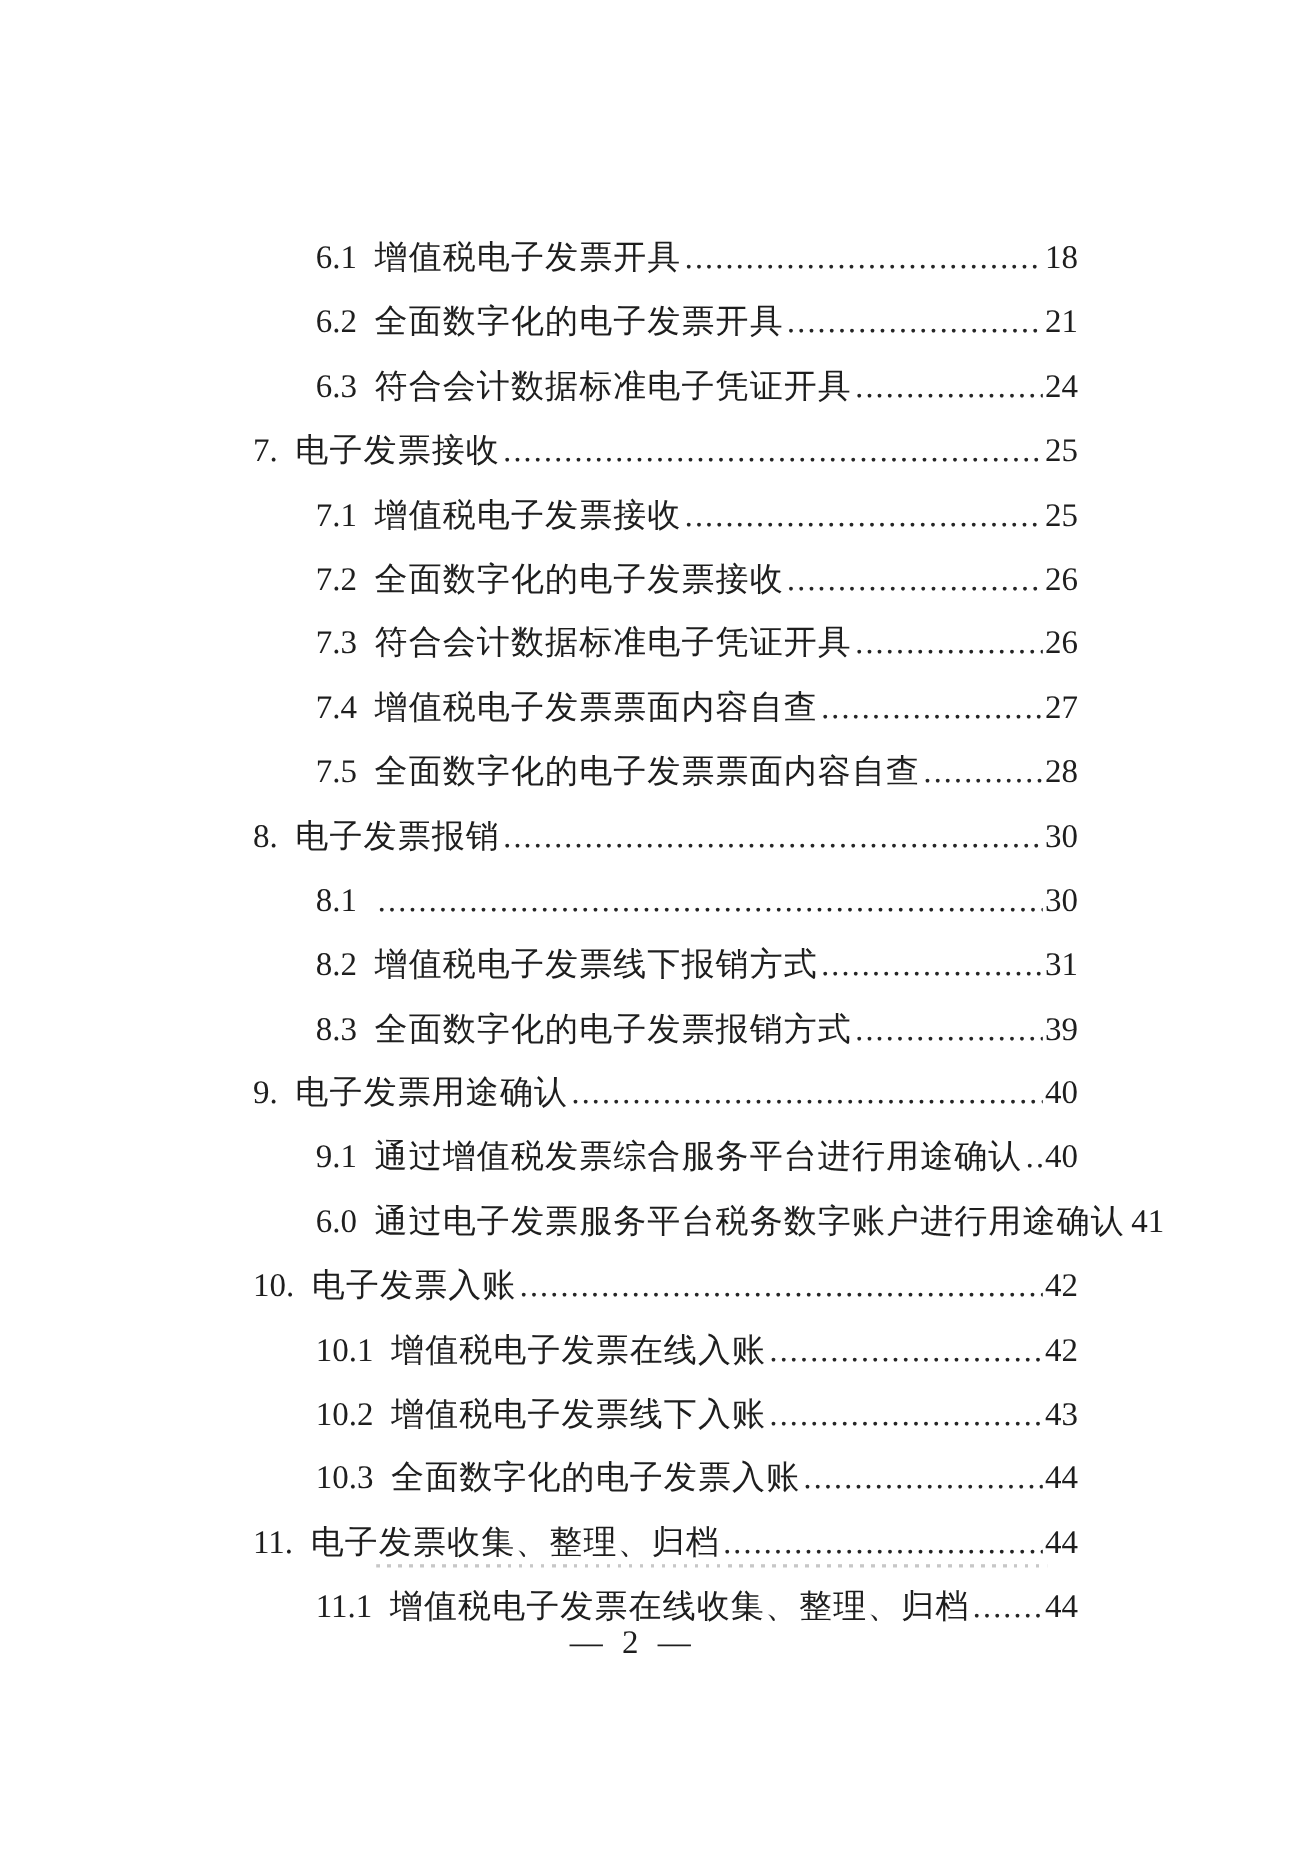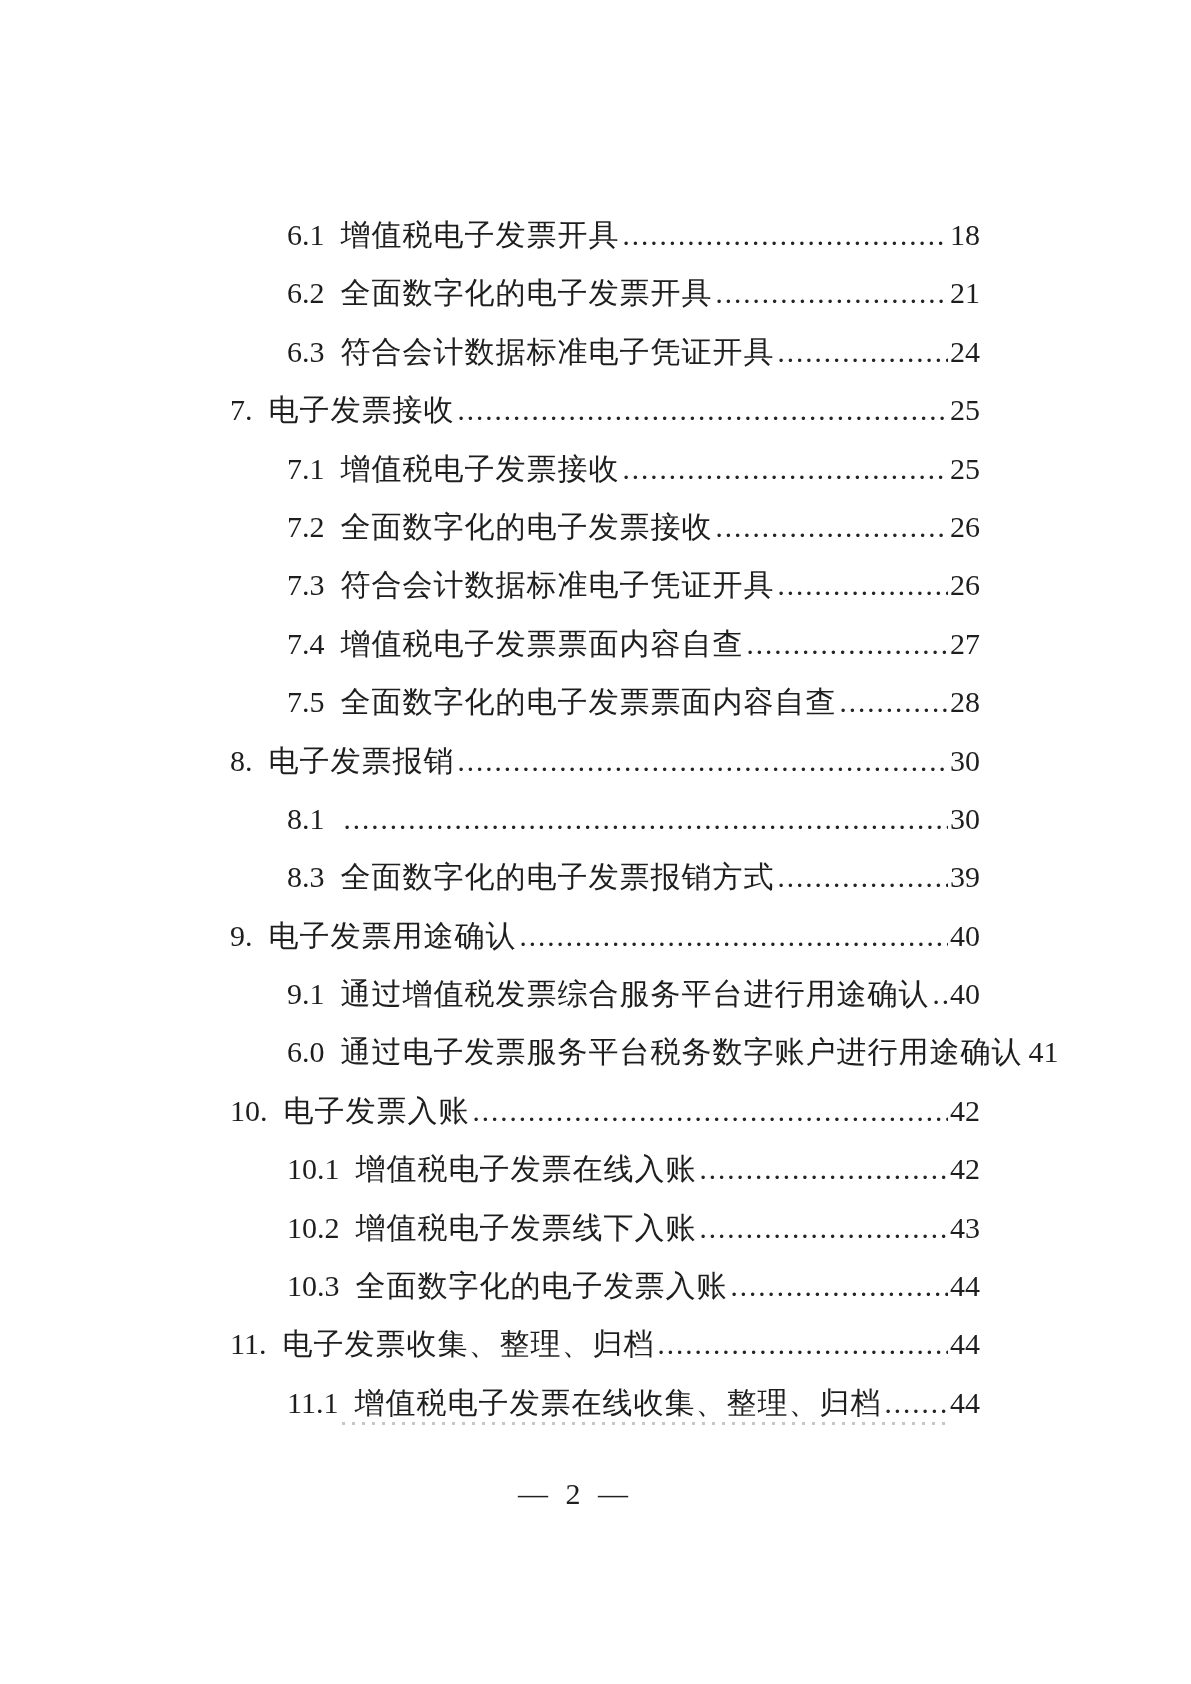--- a/index.html
+++ b/index.html
@@ -157,20 +157,26 @@
     <span class="toc-leader"></span>
     <span class="toc-page">30</span>
   </div>
 
   <div class="toc-row level-2">
     <span class="toc-num">8.1</span>
     <span class="toc-leader"></span>
     <span class="toc-page">30</span>
   </div>
 
+  <div class="toc-row level-2">
+    <span class="toc-num">8.2</span>
+    <span class="toc-title">增值税电子发票线下报销方式</span>
+    <span class="toc-leader"></span>
+    <span class="toc-page">31</span>
+  </div>
 
   <div class="toc-row level-2">
     <span class="toc-num">8.3</span>
     <span class="toc-title">全面数字化的电子发票报销方式</span>
     <span class="toc-leader"></span>
     <span class="toc-page">39</span>
   </div>
 
   <div class="toc-row level-1">
     <span class="toc-num">9.</span>

